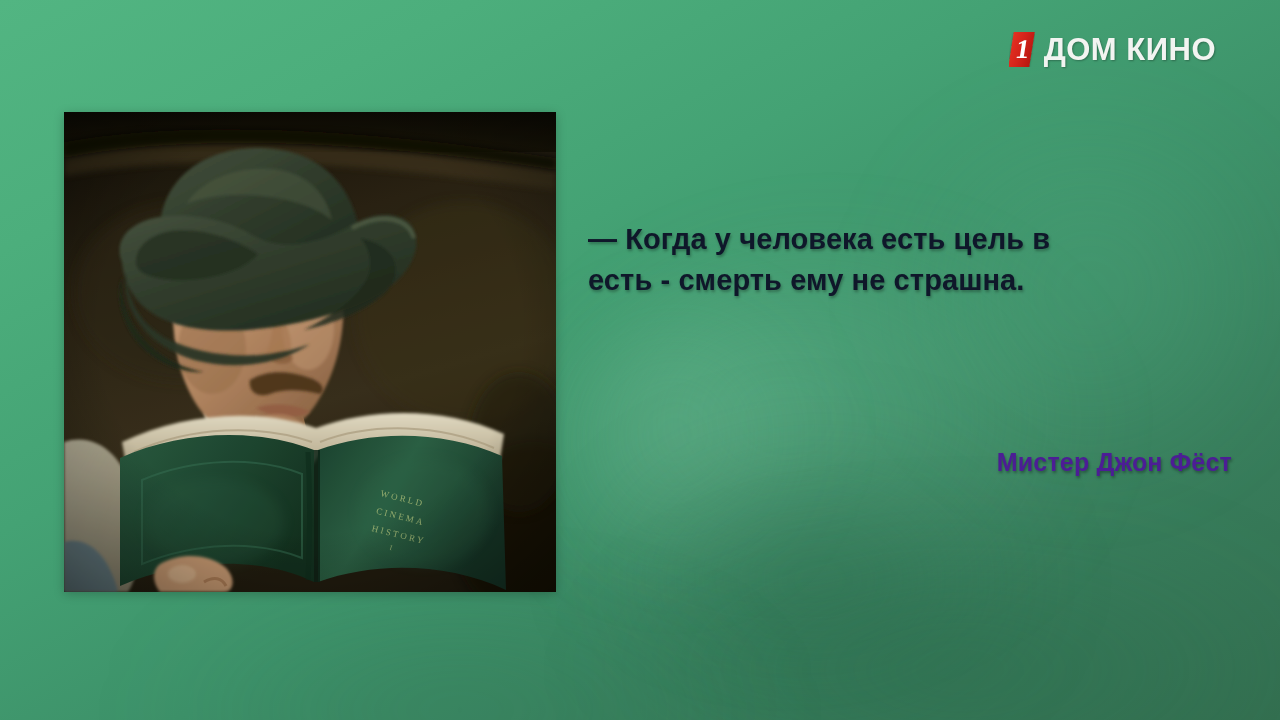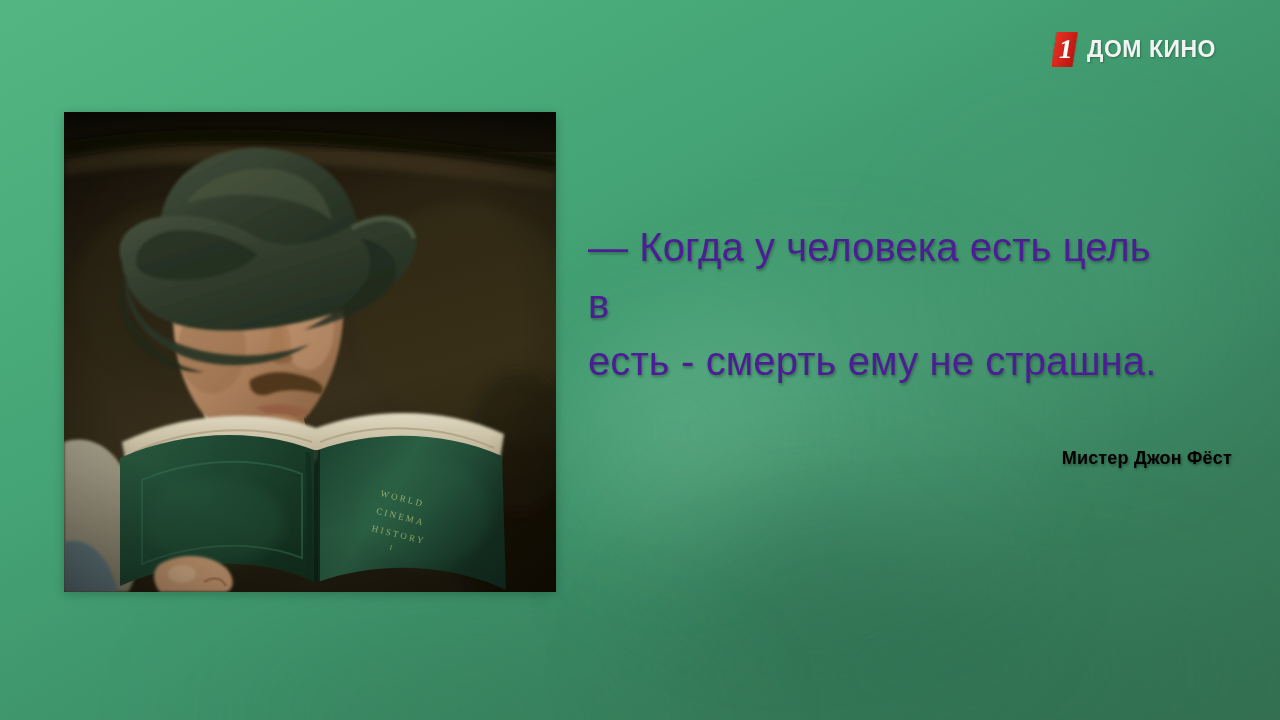--- a/index.html
+++ b/index.html
@@ -91,21 +91,21 @@
     display:flex; align-items:center; justify-content:center;
     color:#ffffff;
     font-size:27px; font-weight:bold;
     font-family:"Liberation Serif", serif;
     transform:skewX(-9deg);
     line-height:1;
     letter-spacing:-1px;
   }
   .logo-text {
     color:#f2f4f1;
-    font-size:23px;
+    font-size:31px;
     font-weight:bold;
     letter-spacing:.5px;
     text-shadow:1px 1px 2px rgba(0,0,0,.28);
     line-height:1;
     white-space:nowrap;
   }
 
   
   .photo {
     position:absolute;
@@ -115,36 +115,36 @@
     background:#0a0805;
     box-shadow:0 2px 10px rgba(0,0,0,.22);
   }
   .photo svg { display:block; width:492px; height:480px; }
 
   
   .quote {
     position:absolute;
     left:588px; top:219px;
     width:580px;
-    color:#4c1d95;
-    font-size:40px;
-    font-weight:normal;
+    color:#0f172a;
+    font-size:29px;
+    font-weight:bold;
     line-height:1.42;
     letter-spacing:.1px;
     text-shadow:1px 2px 3px rgba(0,0,0,.30);
   }
 
   
   .attrib {
     position:absolute;
     left:600px; top:448px;
     width:632px;
     text-align:right;
-    color:#000000;
-    font-size:18px;
+    color:#4c1d95;
+    font-size:25px;
     font-weight:bold;
     letter-spacing:.2px;
     text-shadow:1px 2px 3px rgba(0,0,0,.35);
   }
 </style>
 </head>
 <body>
 
 <div id="stage">
 

